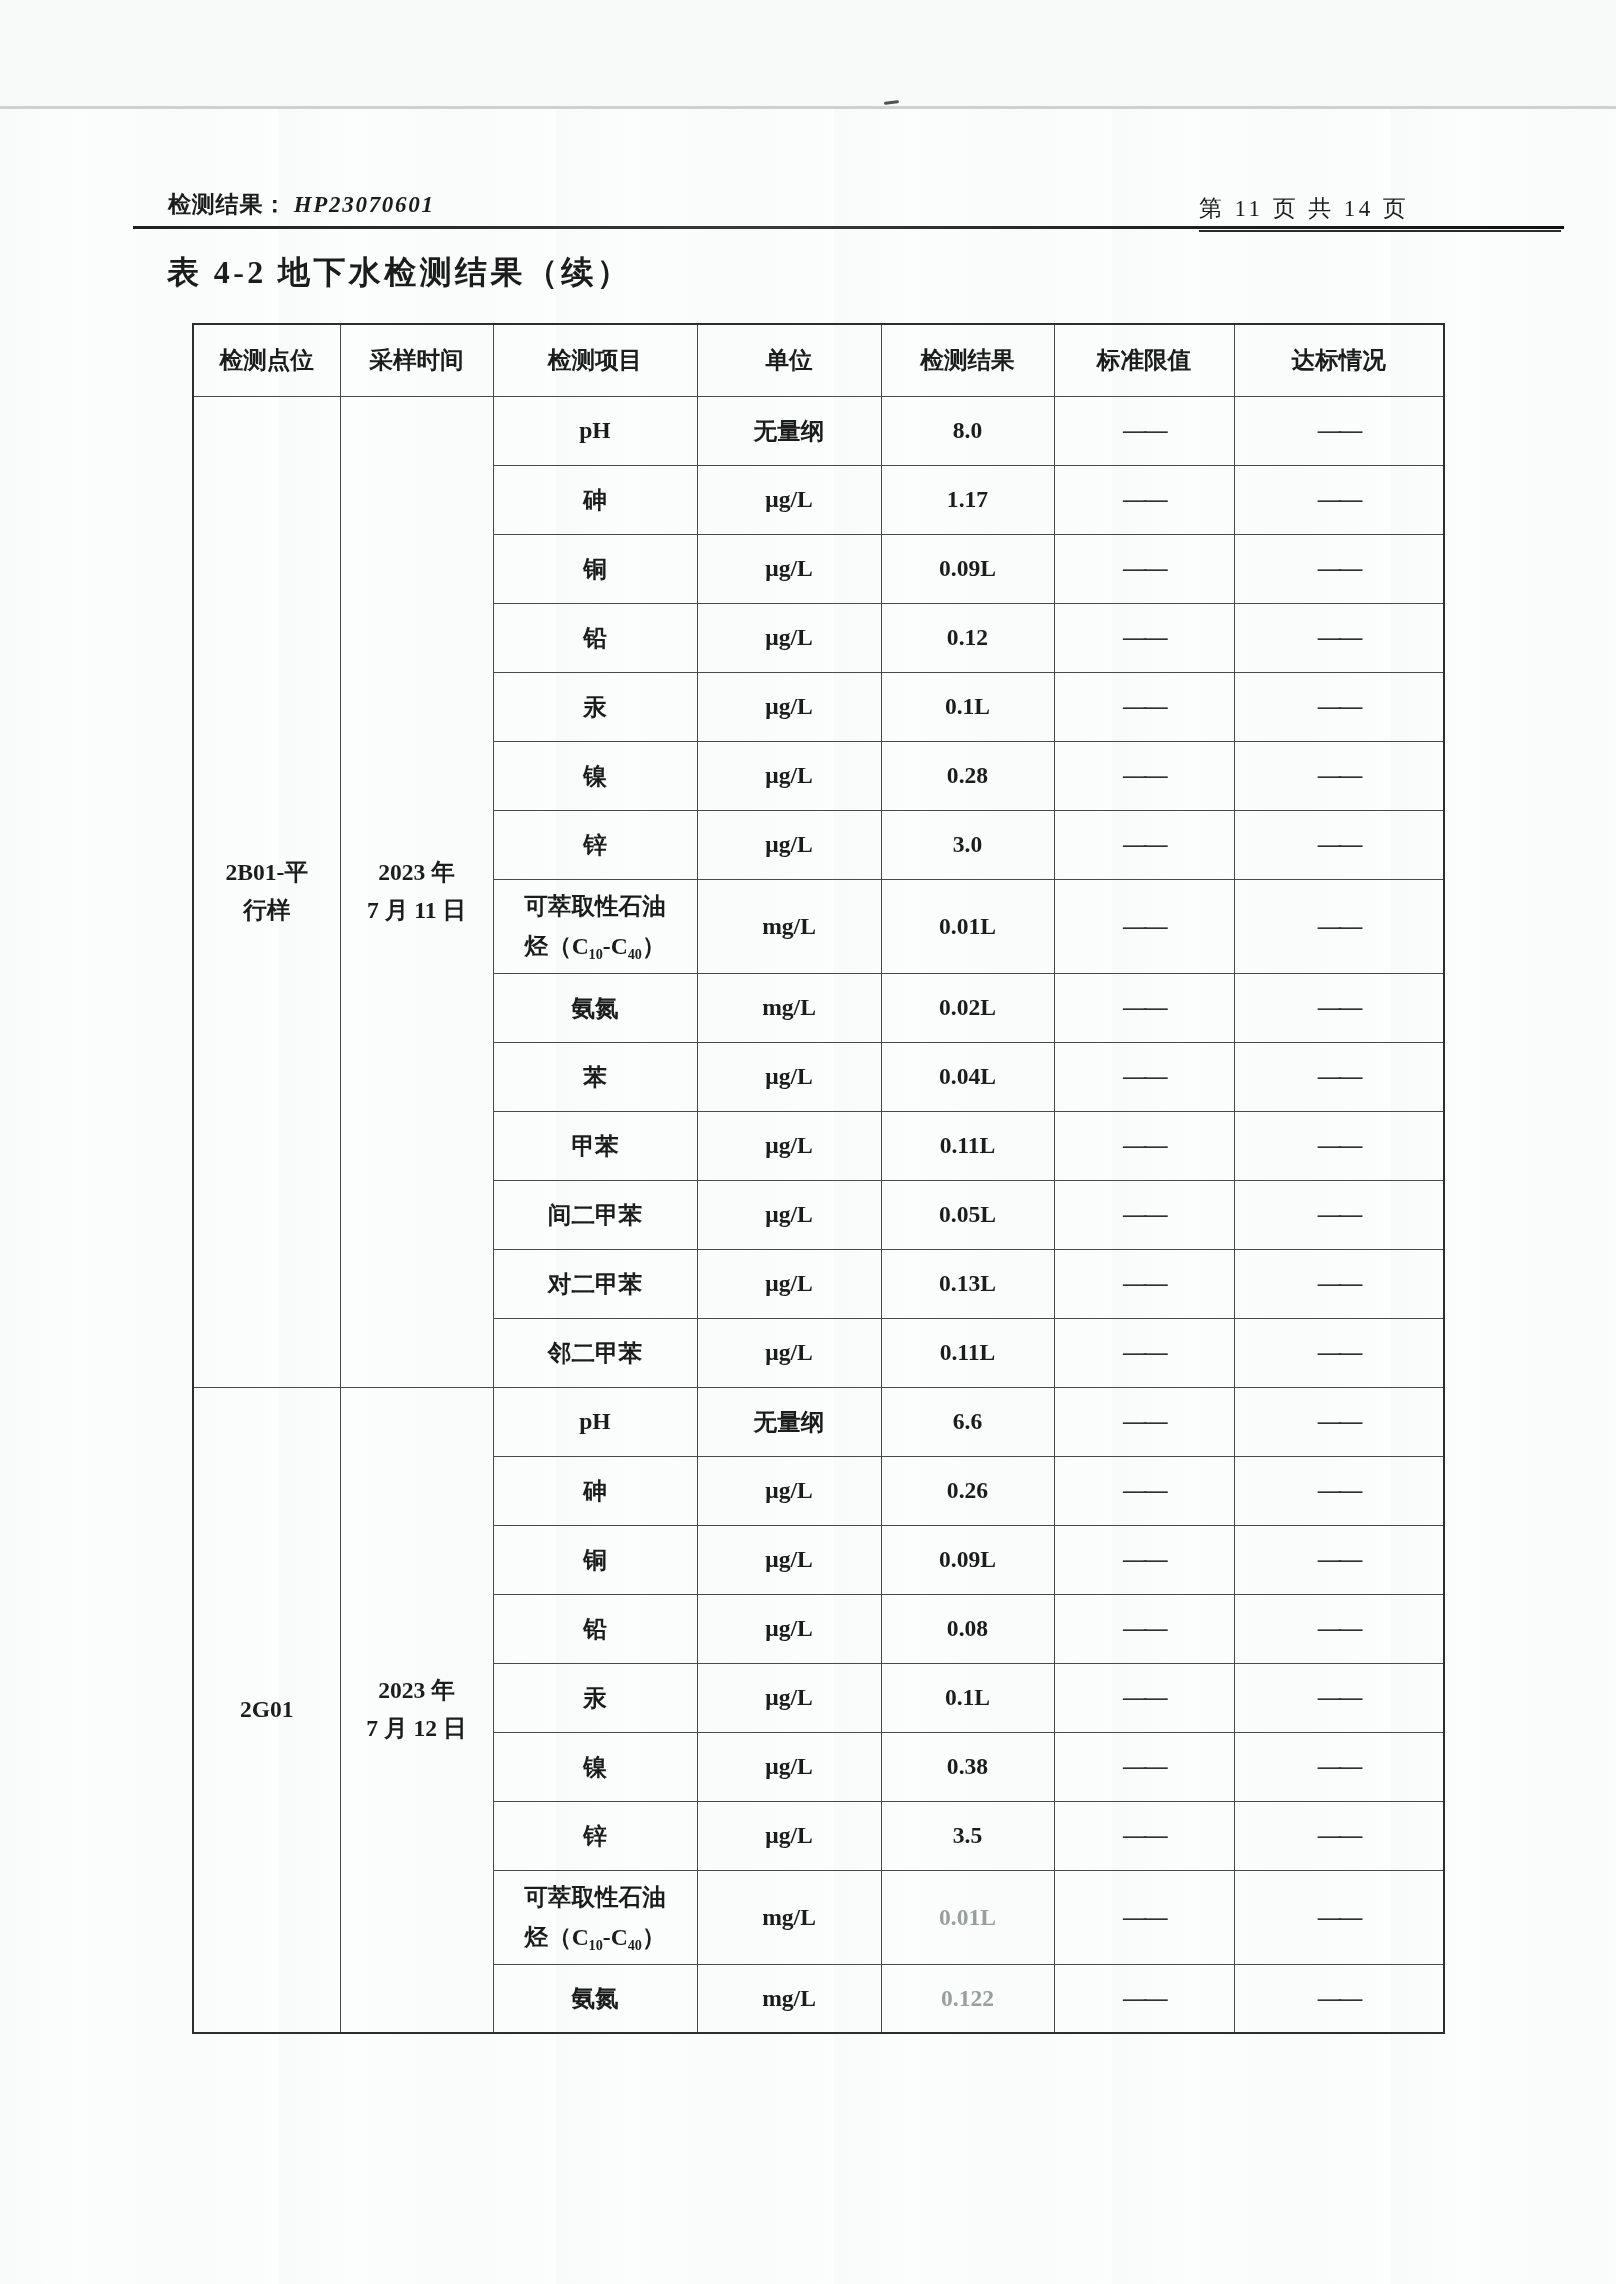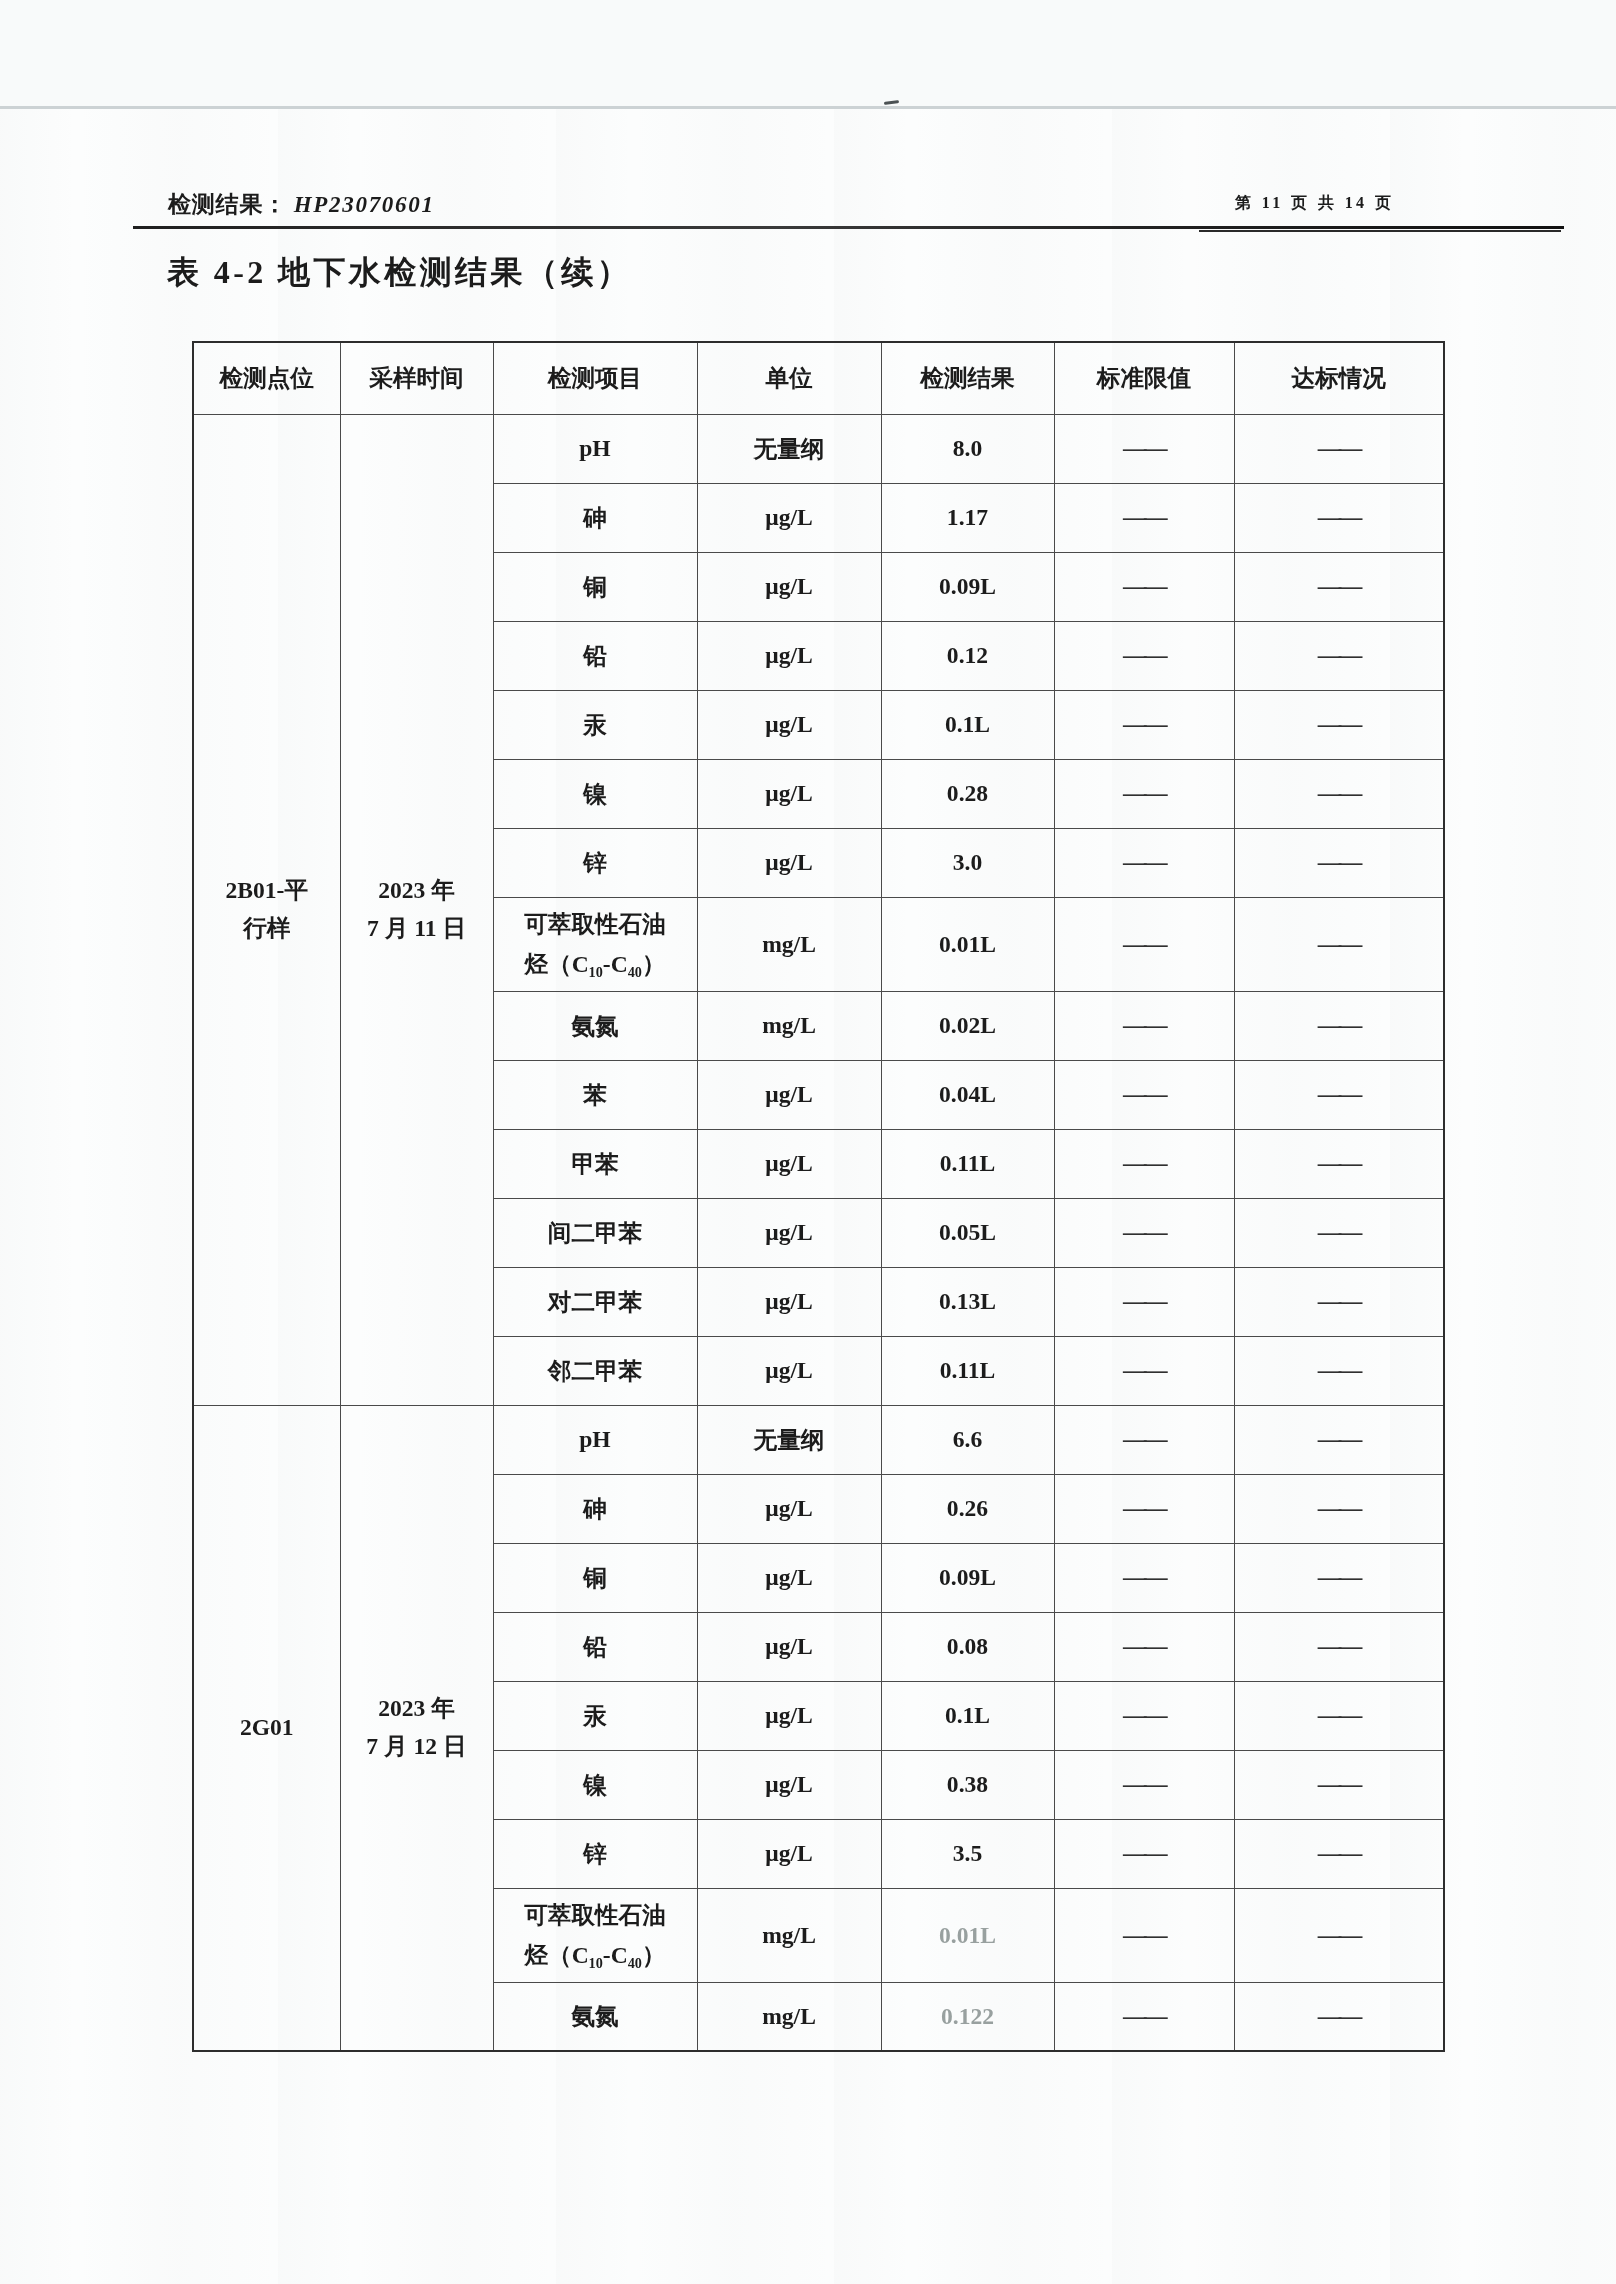--- a/index.html
+++ b/index.html
@@ -15,29 +15,29 @@
     background:repeating-linear-gradient(90deg,
       rgba(140,150,150,0.030) 0px, rgba(140,150,150,0.0) 76px,
       rgba(140,150,150,0.025) 177px, rgba(140,150,150,0.0) 278px);
   }
   .top-strip{position:absolute;left:0;top:0;width:1616px;height:106px;background:#f8fafa;}
   .top-line{position:absolute;left:0;top:106px;width:1616px;height:2.5px;background:#ccd2d4;}
   .top-mark{position:absolute;left:884px;top:101px;width:15px;height:3.4px;background:#4c5254;transform:rotate(-7deg);border-radius:1.7px;}
 
   .report-line{position:absolute;left:168px;top:189px;font-size:23px;font-weight:bold;letter-spacing:0.8px;white-space:nowrap;}
   .report-line .report-no{font-style:italic;letter-spacing:1.7px;padding-left:6.7px;text-align:right;}
-  .page-info{position:absolute;left:1199px;top:193px;font-size:16px;font-weight:bold;letter-spacing:3.4px;white-space:nowrap;margin-left:36px;}
+  .page-info{position:absolute;left:1199px;top:193px;font-size:23px;font-weight:normal;letter-spacing:3.4px;white-space:nowrap;}
   .header-rule{position:absolute;left:133px;top:226px;width:1431px;height:2.5px;
     background:linear-gradient(90deg,#1f1f1f 0%,#3a3a3a 45%,#222 70%,#111 100%);}
   .header-rule2{position:absolute;left:1199px;top:230px;width:362px;height:1.7px;background:#2a2a2a;}
 
   .doc-title{position:absolute;left:167px;top:251px;font-size:32px;font-weight:bold;letter-spacing:3.4px;white-space:nowrap;}
 
   table.results{
-    position:absolute;left:192px;top:341px;width:1252px;
+    position:absolute;left:192px;top:323px;width:1252px;
     border-collapse:collapse;table-layout:fixed;
     border:2.5px solid #2d2d2d;
   }
   table.results th, table.results td{
     border:1.7px solid #4a4a4a;
     text-align:center;vertical-align:middle;
     font-size:23.6px;font-weight:bold;
     padding:0 3.4px;overflow:hidden;
   }
   table.results tr{border-top:1.7px solid #5a5f5f;}

